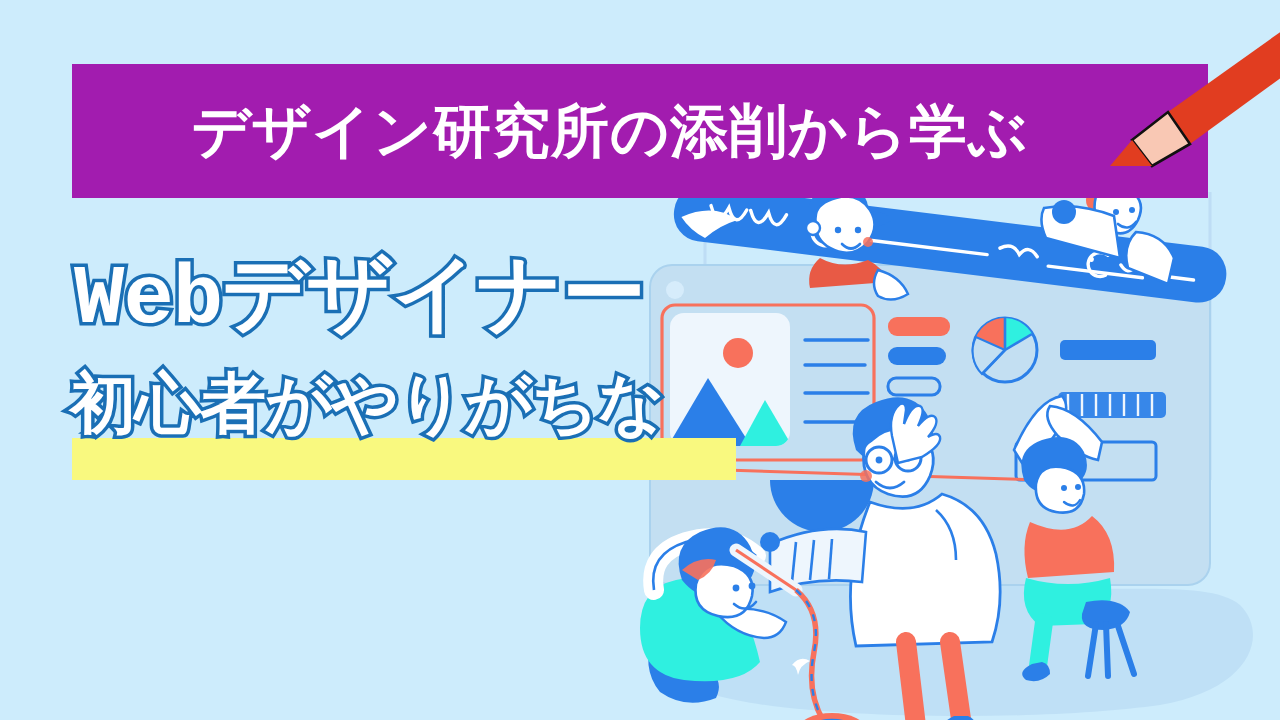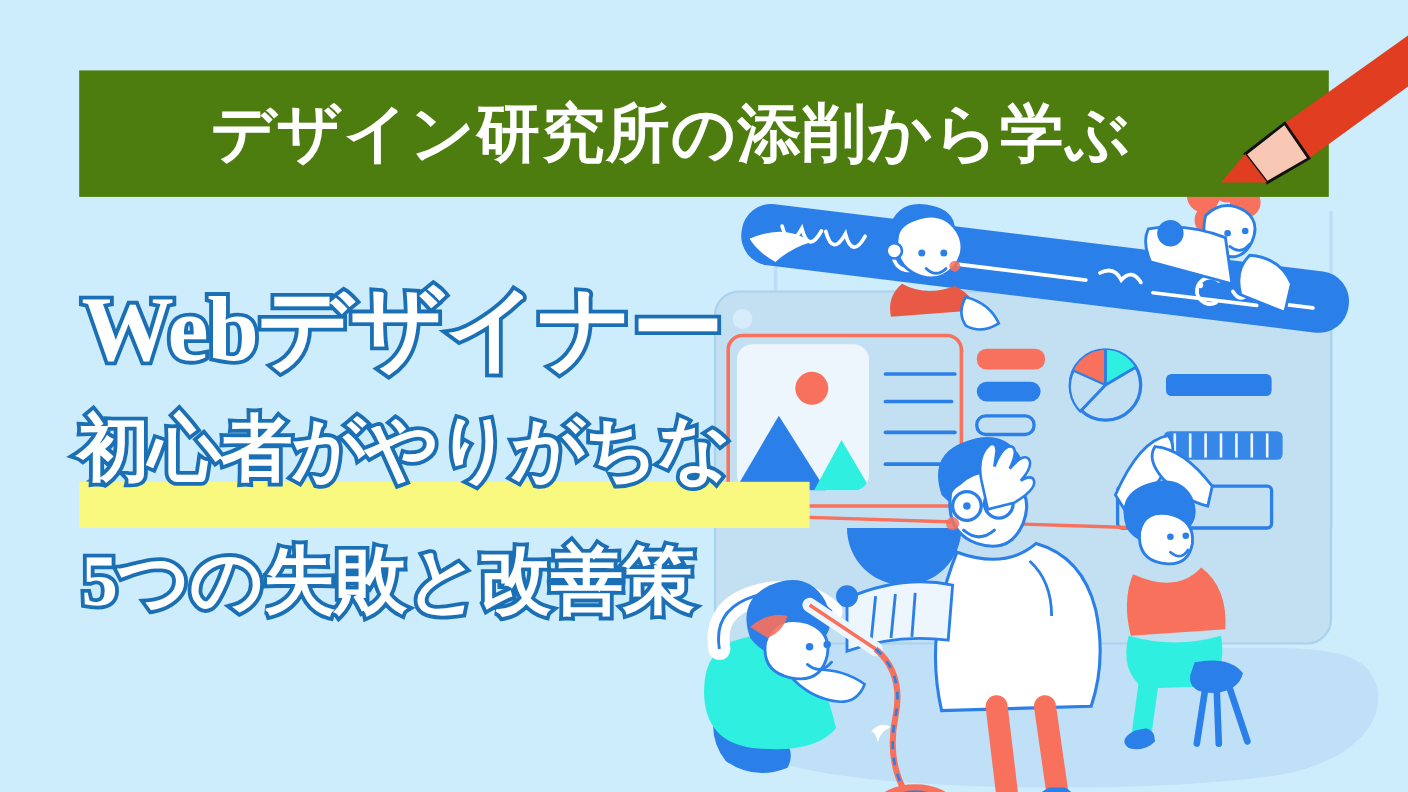--- a/index.html
+++ b/index.html
@@ -10,22 +10,22 @@
     position:relative;
   }
   #stage { position:absolute; inset:0; width:1280px; height:720px; overflow:hidden; background:#cdecfc; }
 
   
   .illus { position:absolute; left:620px; top:150px; width:660px; height:570px; }
   .illus svg { display:block; width:100%; height:100%; }
 
   
   .banner {
-    position:absolute; left:72px; top:64px; width:1136px; height:115px;
-    background:#4d7c0f; z-index:5;
+    position:absolute; left:72px; top:64px; width:1136px; height:134px;
+    background:#a21caf; z-index:5;
   }
   .banner-text {
     position:absolute; left:0; top:0; width:100%; height:100%;
     display:flex; align-items:center; justify-content:center;
     color:#ffffff; font-weight:bold; font-size:58px; letter-spacing:1px;
     white-space:nowrap; padding-right:60px; line-height:1;
   }
   .pencil { position:absolute; left:1090px; top:40px; width:210px; height:140px; z-index:6; }
   .pencil svg { display:block; width:100%; height:100%; overflow:visible; }
 
@@ -35,21 +35,21 @@
   .hl-row.r2 { height:120px; }
   .hl-row.r3 { height:110px; }
 
   .hilite {
     position:absolute; left:12px; top:62px; width:664px; height:42px;
     background:#f9f97f; z-index:0;
   }
 
   .hl-text {
     position:relative; z-index:1;
-    font-family:Liberation Serif, serif;
+    font-family:Liberation Mono, monospace;
     font-weight:bold;
     font-size:84px;
     line-height:1.0;
     color:#ffffff;
     white-space:nowrap;
     letter-spacing:-1px;
     -webkit-text-stroke:7px #1a6fb5;
     paint-order:stroke fill;
   }
   .hl-text.small { font-size:66px; }
@@ -290,19 +290,16 @@
 
     <div class="hl-row r1">
       <div class="hl-text">Webデザイナー</div>
     </div>
 
     <div class="hl-row r2">
       <div class="hilite"></div>
       <div class="hl-text small">初心者がやりがちな</div>
     </div>
 
-    <div class="hl-row r3">
-      <div class="hl-text small">5つの失敗と改善策</div>
-    </div>
 
   </div>
 
 </div>
 
 </body></html>

